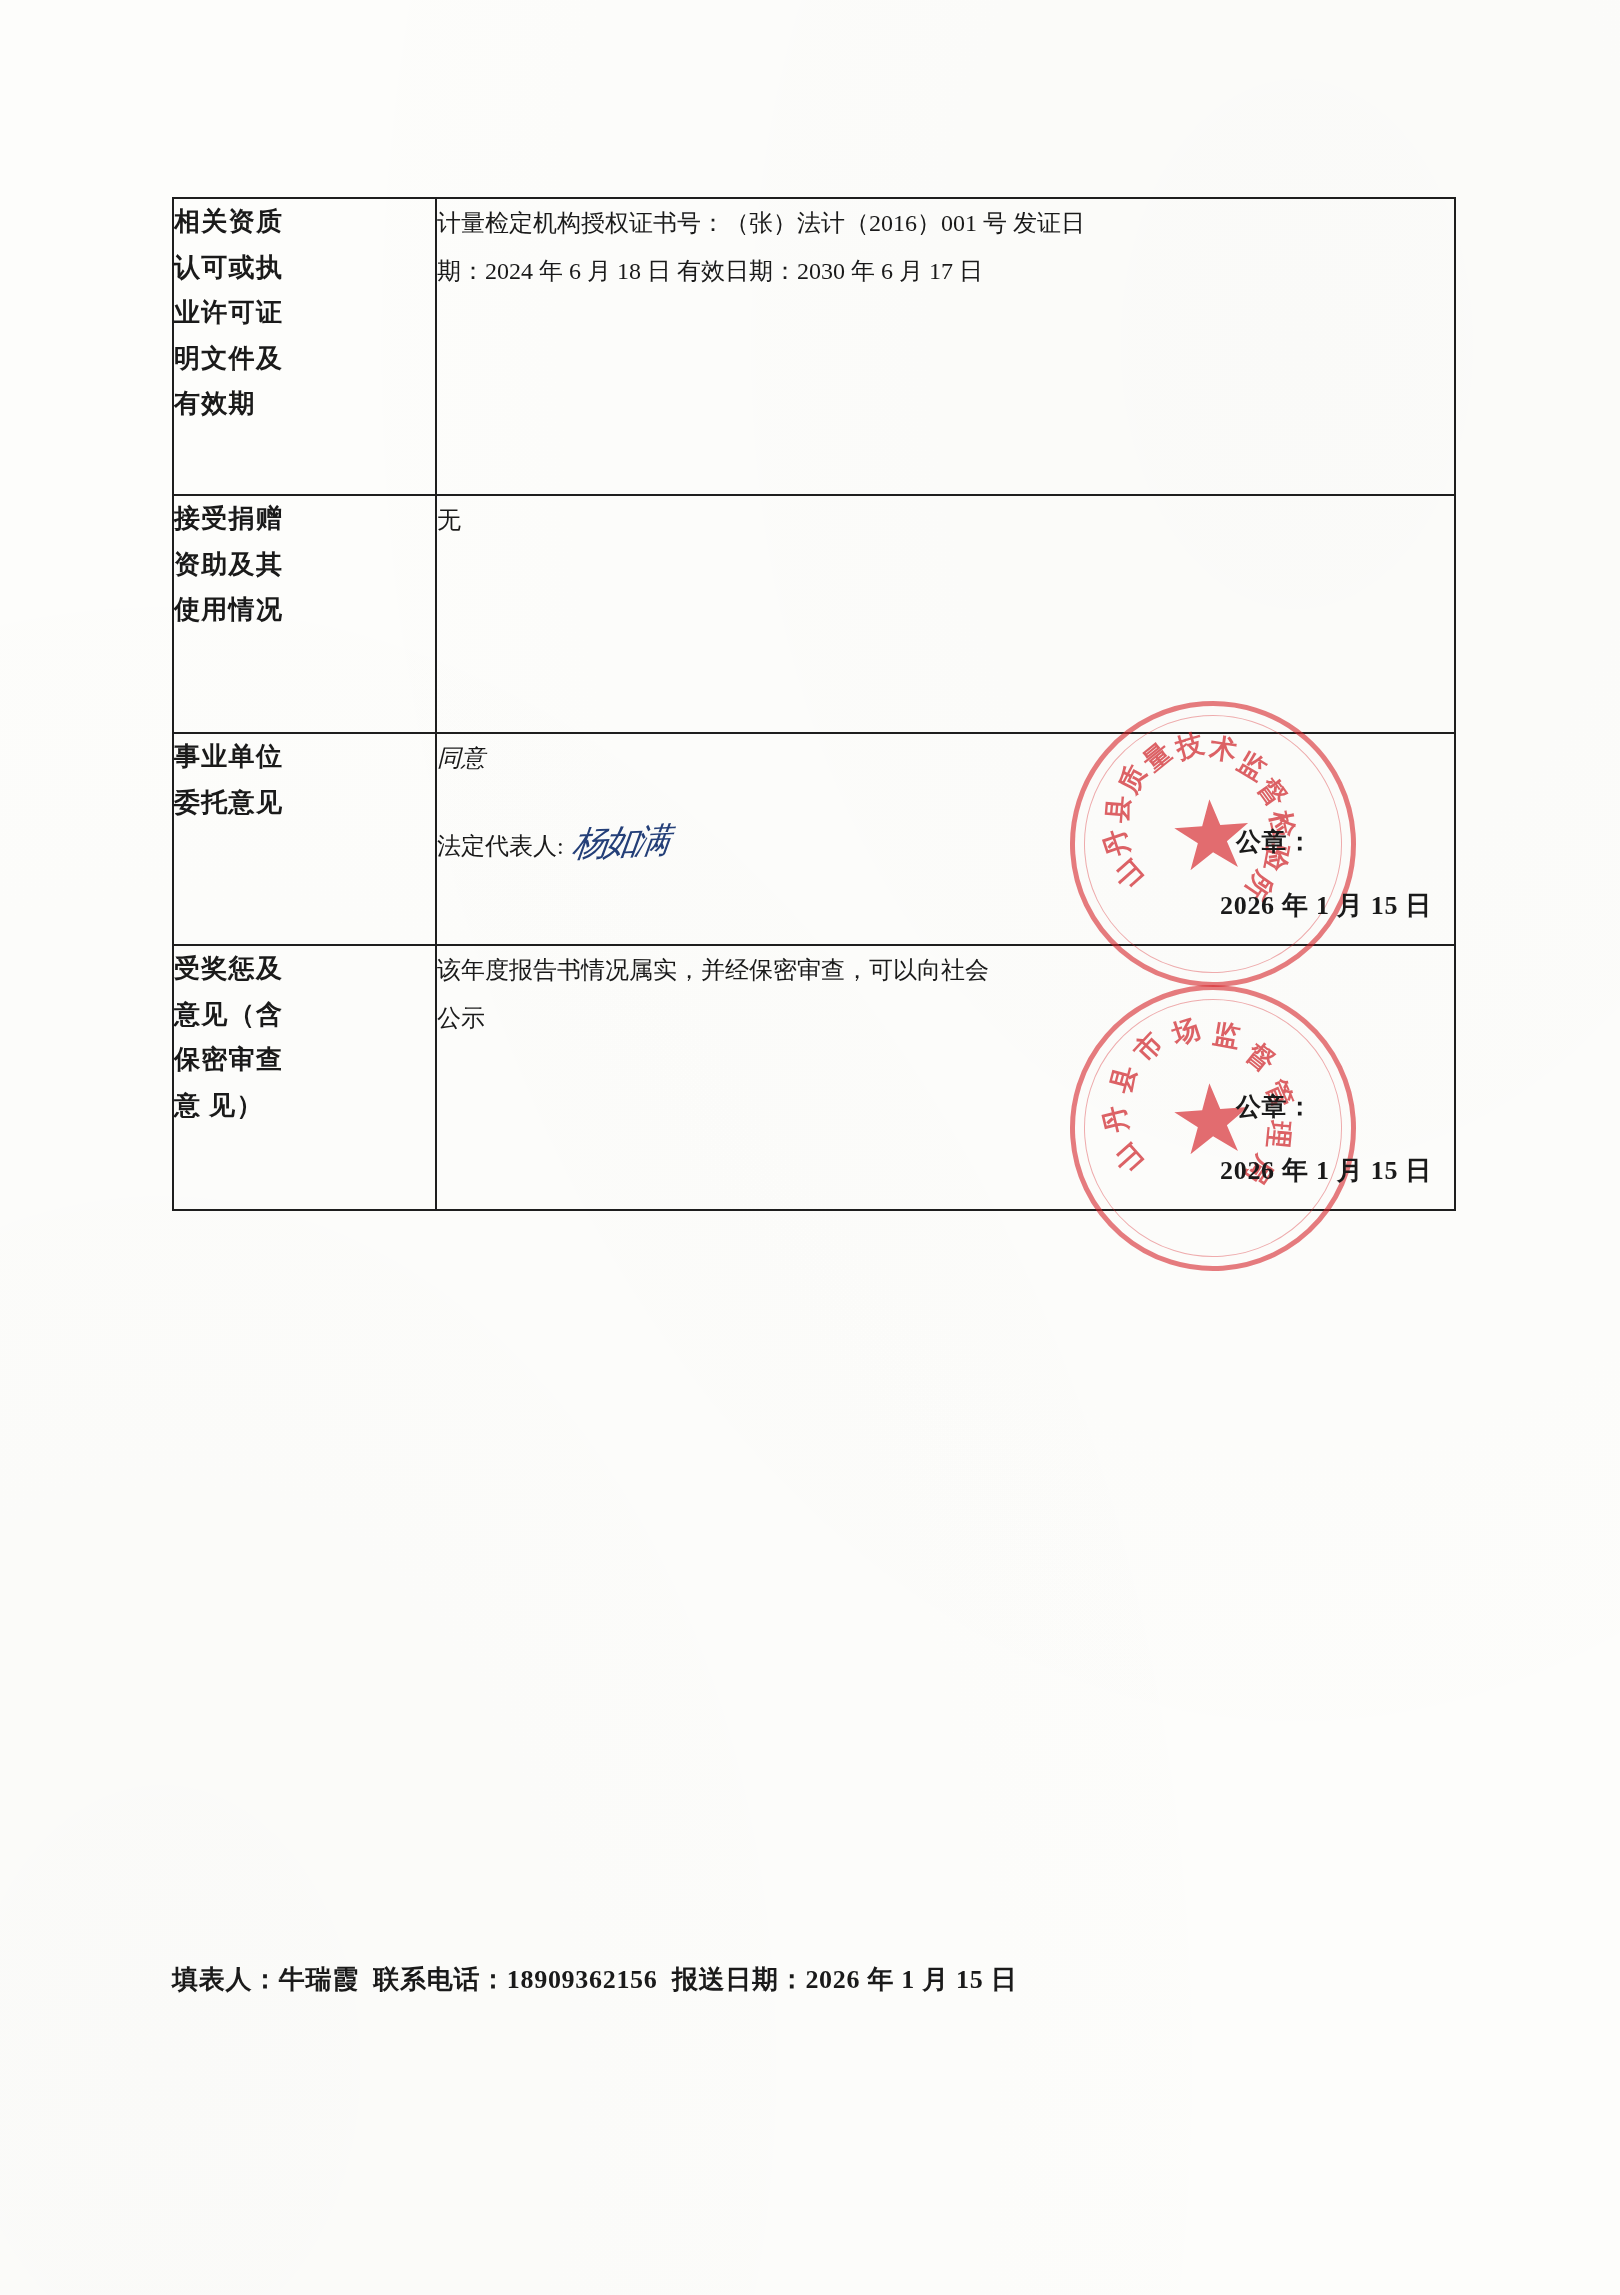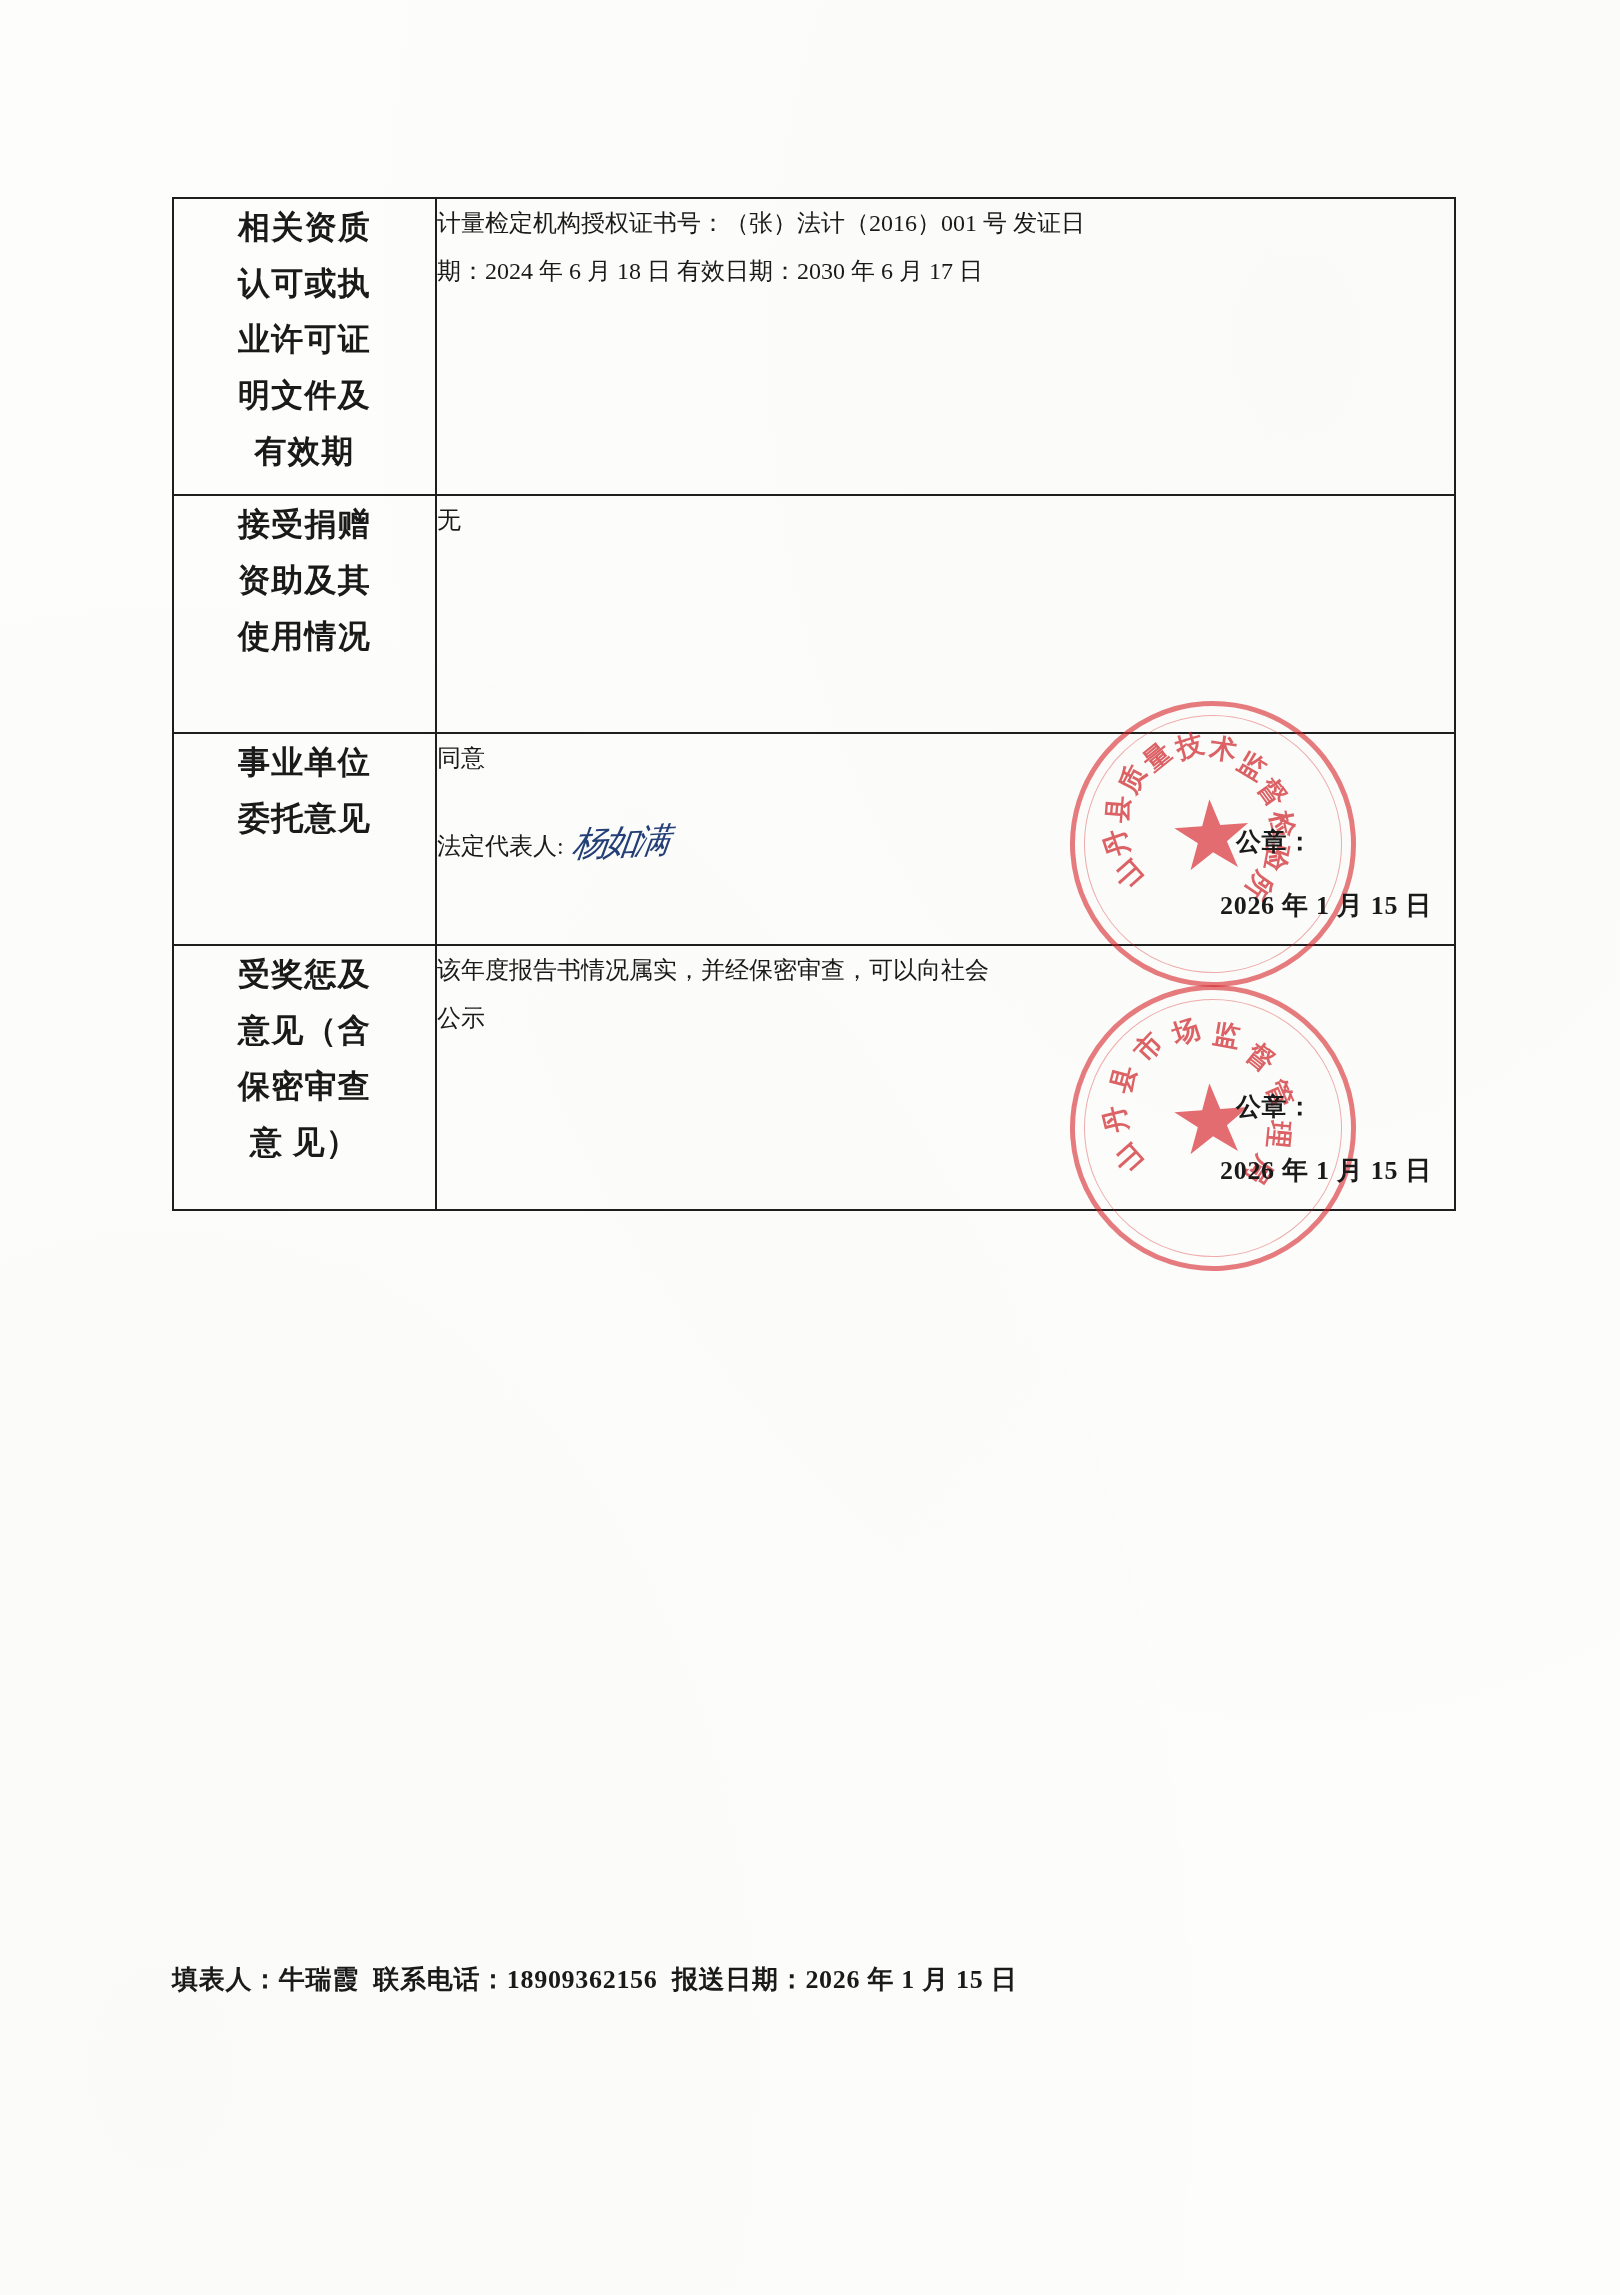--- a/index.html
+++ b/index.html
@@ -44,23 +44,23 @@
     table-layout: fixed;
   }
   table.form td {
     border: 2px solid #1e1e1e;
     vertical-align: top;
     padding: 0;
   }
 
   td.label-cell {
     width: 263px;
-    text-align: center;
+    text-align: left;
     vertical-align: middle;
-    font-size: 32px;
+    font-size: 26px;
     font-weight: 700;
     letter-spacing: 1.3px;
     line-height: 1.75;
     padding: 11.8px 9.2px;
     font-family: "Liberation Serif", "DejaVu Serif", serif;
   }
   td.label-cell .lbl-line {
     display: block;
     white-space: pre;
   }
@@ -80,20 +80,21 @@
 
   .text-line {
     display: block;
     white-space: pre-wrap;
     word-break: break-all;
   }
 
   .agree-line {
     display: block;
     margin-bottom: 25px;
+    font-style: italic;
   }
   .rep-line {
     display: block;
     position: relative;
     margin-bottom: 6.6px;
   }
   .sign-script {
     display: inline-block;
     font-family: "DejaVu Serif", serif;
     font-style: italic;

